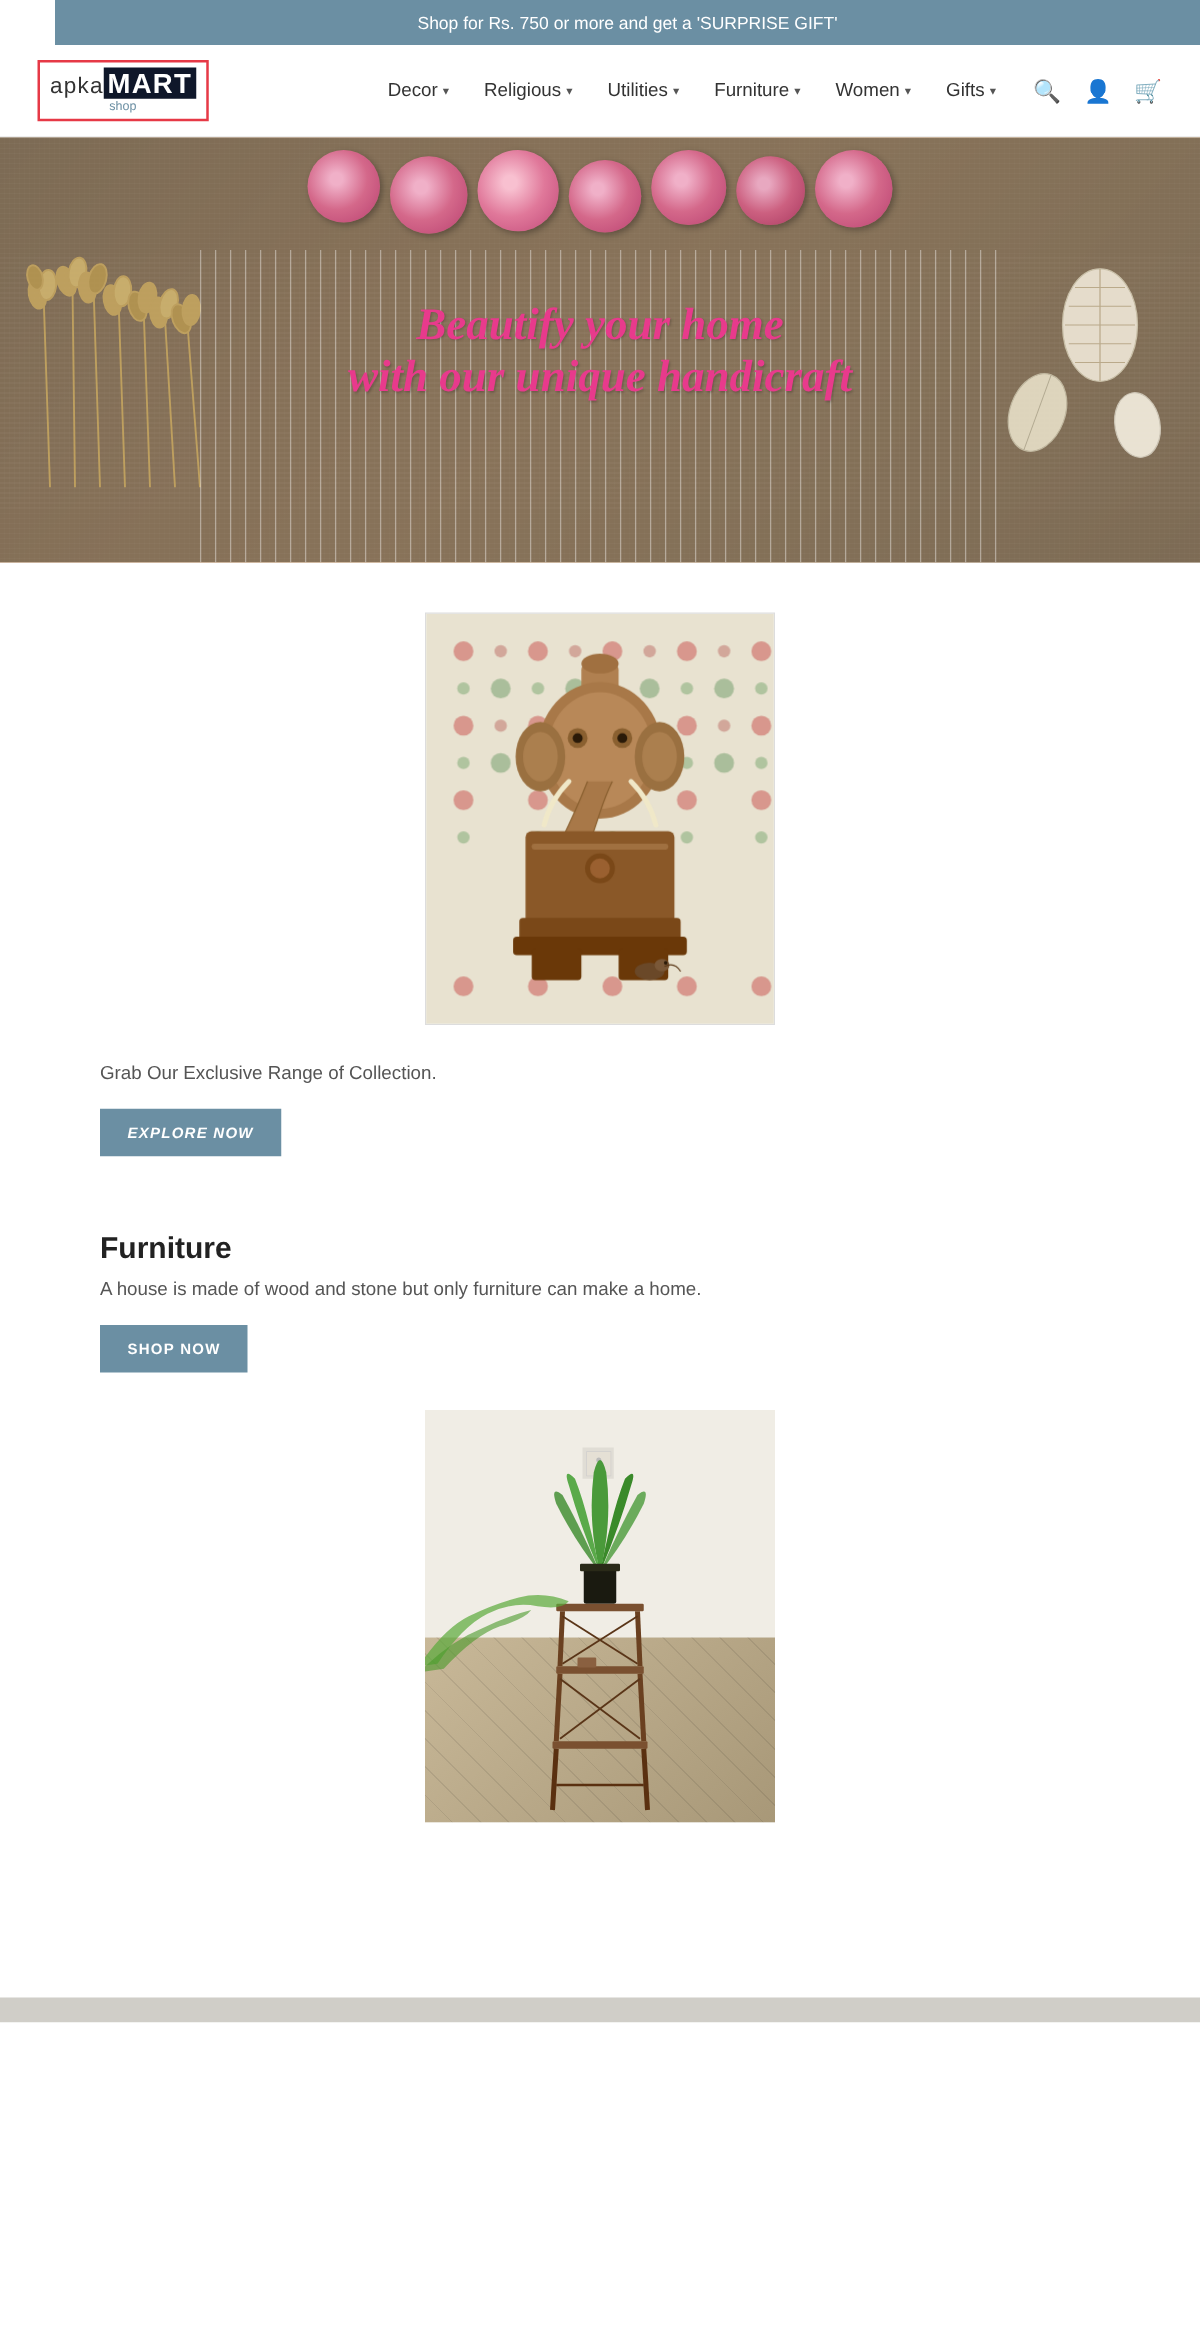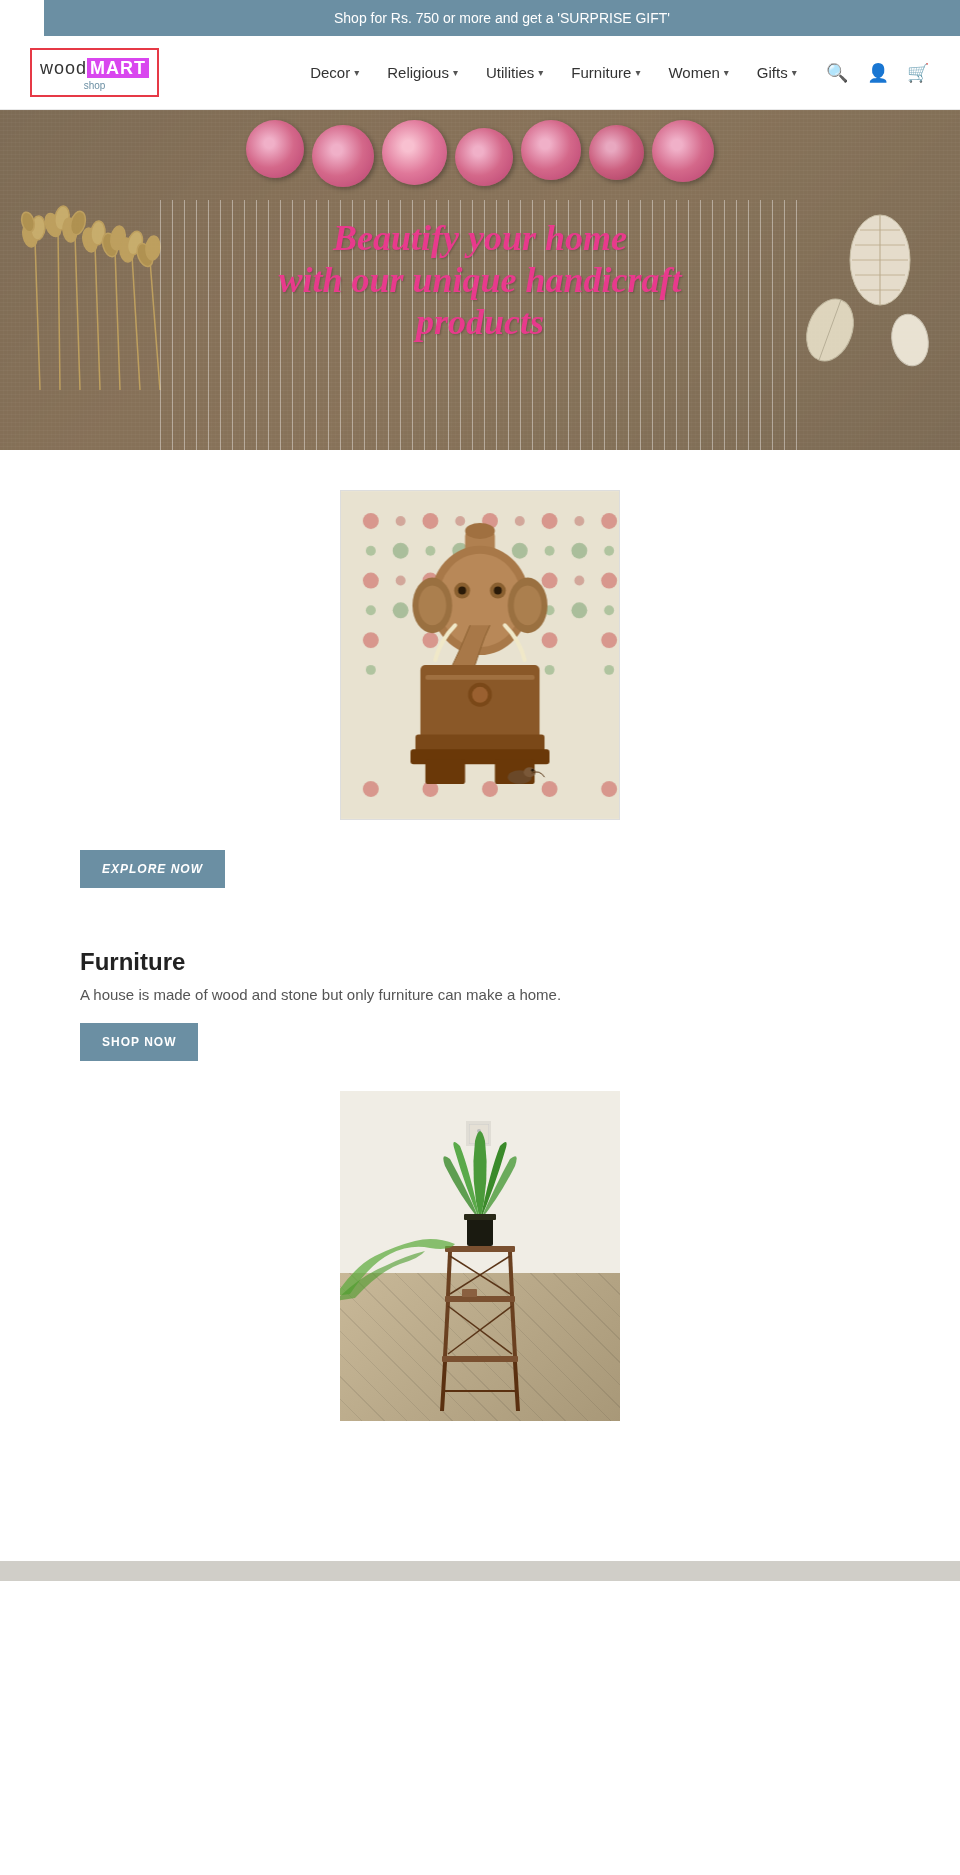--- a/index.html
+++ b/index.html
@@ -259,21 +259,21 @@
 <body>
 
 <div class="announcement-bar">
   <span>Shop for Rs. 750 or more and get a 'SURPRISE GIFT'</span>
 </div>
 
 <header class="header">
   <div class="logo">
     <div class="logo-box">
       <span class="logo-text">
-        <span style="font-weight:normal;font-size:18px;color:#333;">wood</span><span style="font-weight:bold;font-size:18px;color:#e63946;background:#d946ef;color:#fff;padding:0 3px;">MART</span>
+        <span style="font-weight:normal;font-size:18px;color:#333;">apka</span><span style="font-weight:bold;font-size:22px;color:#e63946;background:#0f172a;color:#fff;padding:0 3px;">MART</span>
       </span>
       <span class="logo-subtext">shop</span>
     </div>
   </div>
 
   <nav>
     <a class="nav-item" href="#">
       <span>Decor</span>
       <span class="chevron">▾</span>
     </a>
@@ -389,21 +389,20 @@
           <rect width="1" height="1" fill="rgba(255,255,255,0.4)"></rect>
         </pattern>
       </defs>
       <rect width="100%" height="100%" fill="url(#vlines)"></rect>
     </svg>
   </div>
 
   <div style="position:relative;z-index:10;text-align:center;">
     <div class="hero-text-line1">Beautify your home</div>
     <div class="hero-text-line2">with our unique handicraft</div>
-    <div class="hero-text-line3">products</div>
   </div>
 </div>
 
 <div class="main-content">
 
   <div class="ganesh-section">
 
     <div class="ganesh-image-container">
 
       <div style="position:absolute;top:0;left:0;right:0;bottom:0;background:#f0ede0;"></div>
@@ -509,20 +508,21 @@
 
           <ellipse cx="130" cy="268" rx="12" ry="7" fill="#6a4828"></ellipse>
           <ellipse cx="140" cy="263" rx="6" ry="5" fill="#7a5838"></ellipse>
           <circle cx="143" cy="261" r="1.5" fill="#2a1a08"></circle>
           <path d="M 142 264 Q 150 260 155 268" stroke="#5a3818" stroke-width="1" fill="none"></path>
         </g>
       </svg>
     </div>
 
     <div class="section-content">
+      <p class="section-subtitle">Grab Our Exclusive Range of Collection.</p>
       <button class="btn-explore">EXPLORE NOW</button>
     </div>
   </div>
 
   <div class="furniture-section">
     <h2 class="furniture-title">Furniture</h2>
     <p class="furniture-subtitle">A house is made of wood and stone but only furniture can make a home.</p>
     <button class="btn-shop">SHOP NOW</button>
 
     

